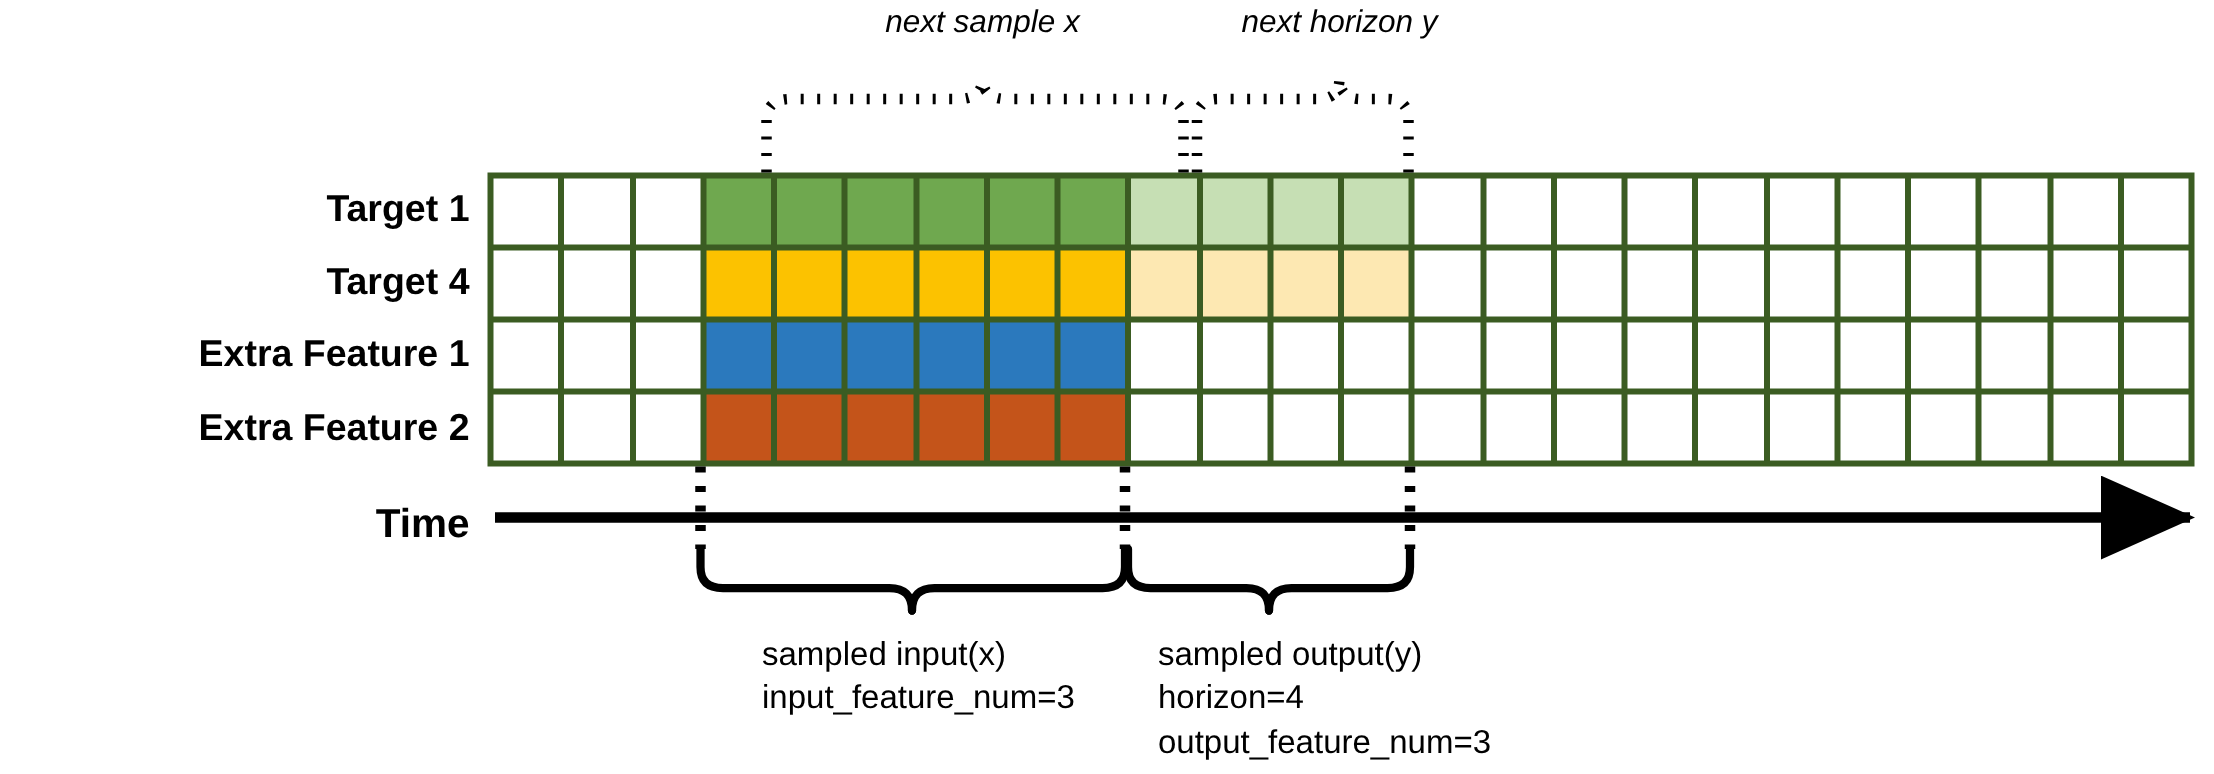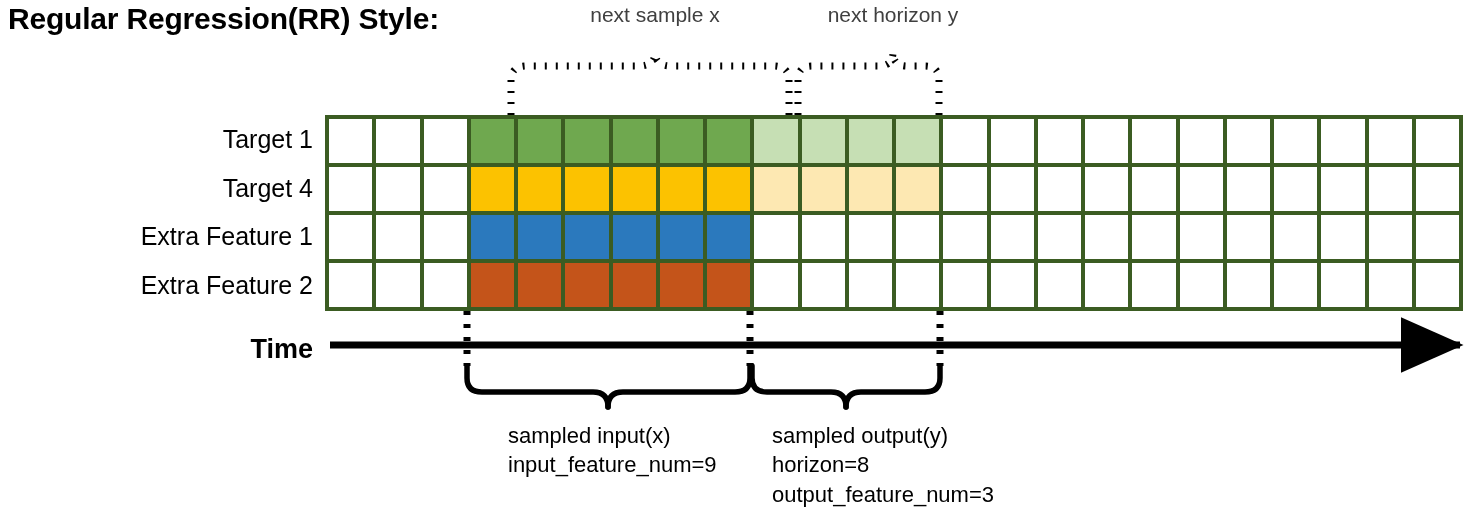--- a/index.html
+++ b/index.html
@@ -29,21 +29,21 @@
     white-space: nowrap;
     letter-spacing: -0.2px;
   }
 
   
   .row-label {
     right: 0;
     width: 100%;
     text-align: right;
     font-size: 25px;
-    font-weight: normal;
+    font-weight: bold;
     color: #000000;
     white-space: nowrap;
     line-height: 1;
   }
   .row-label-wrap {
     left: 0;
     width: 313px;
     height: 48.75px;
     display: flex;
     align-items: center;
@@ -78,21 +78,22 @@
   }
   #time-label {
     font-size: 27px;
     font-weight: bold;
     color: #000000;
   }
 
   
   .top-caption {
     font-size: 21px;
-    color: #404040;
+    font-style: italic;
+    color: #000000;
     white-space: nowrap;
     text-align: center;
     transform: translateX(-50%);
     top: 3px;
   }
 
   
   .bottom-caption {
     font-size: 22px;
     color: #000000;
@@ -109,21 +110,20 @@
     height: 516px;
     pointer-events: none;
     overflow: visible;
   }
 </style>
 </head>
 <body>
 
 <div id="stage">
 
-  <div class="abs" id="title">Regular Regression(RR) Style:</div>
 
   <div class="abs row-label-wrap" style="top:115px;">
     <span class="row-label">Target 1</span>
   </div>
   <div class="abs row-label-wrap" style="top:163.75px;">
     <span class="row-label">Target 4</span>
   </div>
   <div class="abs row-label-wrap" style="top:212.5px;">
     <span class="row-label">Extra Feature 1</span>
   </div>
@@ -232,25 +232,25 @@
 
   <div class="abs" id="time-label-wrap">
     <span id="time-label">Time</span>
   </div>
 
   <div class="abs top-caption" style="left:655px;">next sample x</div>
   <div class="abs top-caption" style="left:893px;">next horizon y</div>
 
   <div class="abs bottom-caption" style="left:508px;">
     <div>sampled input(x)</div>
-    <div>input_feature_num=9</div>
+    <div>input_feature_num=3</div>
   </div>
   <div class="abs bottom-caption" style="left:772px;">
     <div>sampled output(y)</div>
-    <div>horizon=8</div>
+    <div>horizon=4</div>
     <div>output_feature_num=3</div>
   </div>
 
   <svg class="overlay" viewBox="0 0 1476 516">
     <defs>
       <marker id="arrowhead" markerWidth="9" markerHeight="8" refX="8.5" refY="4" orient="auto" markerUnits="strokeWidth">
         <path d="M0,0 L9,4 L0,8 z" fill="#000000"></path>
       </marker>
     </defs>
 

